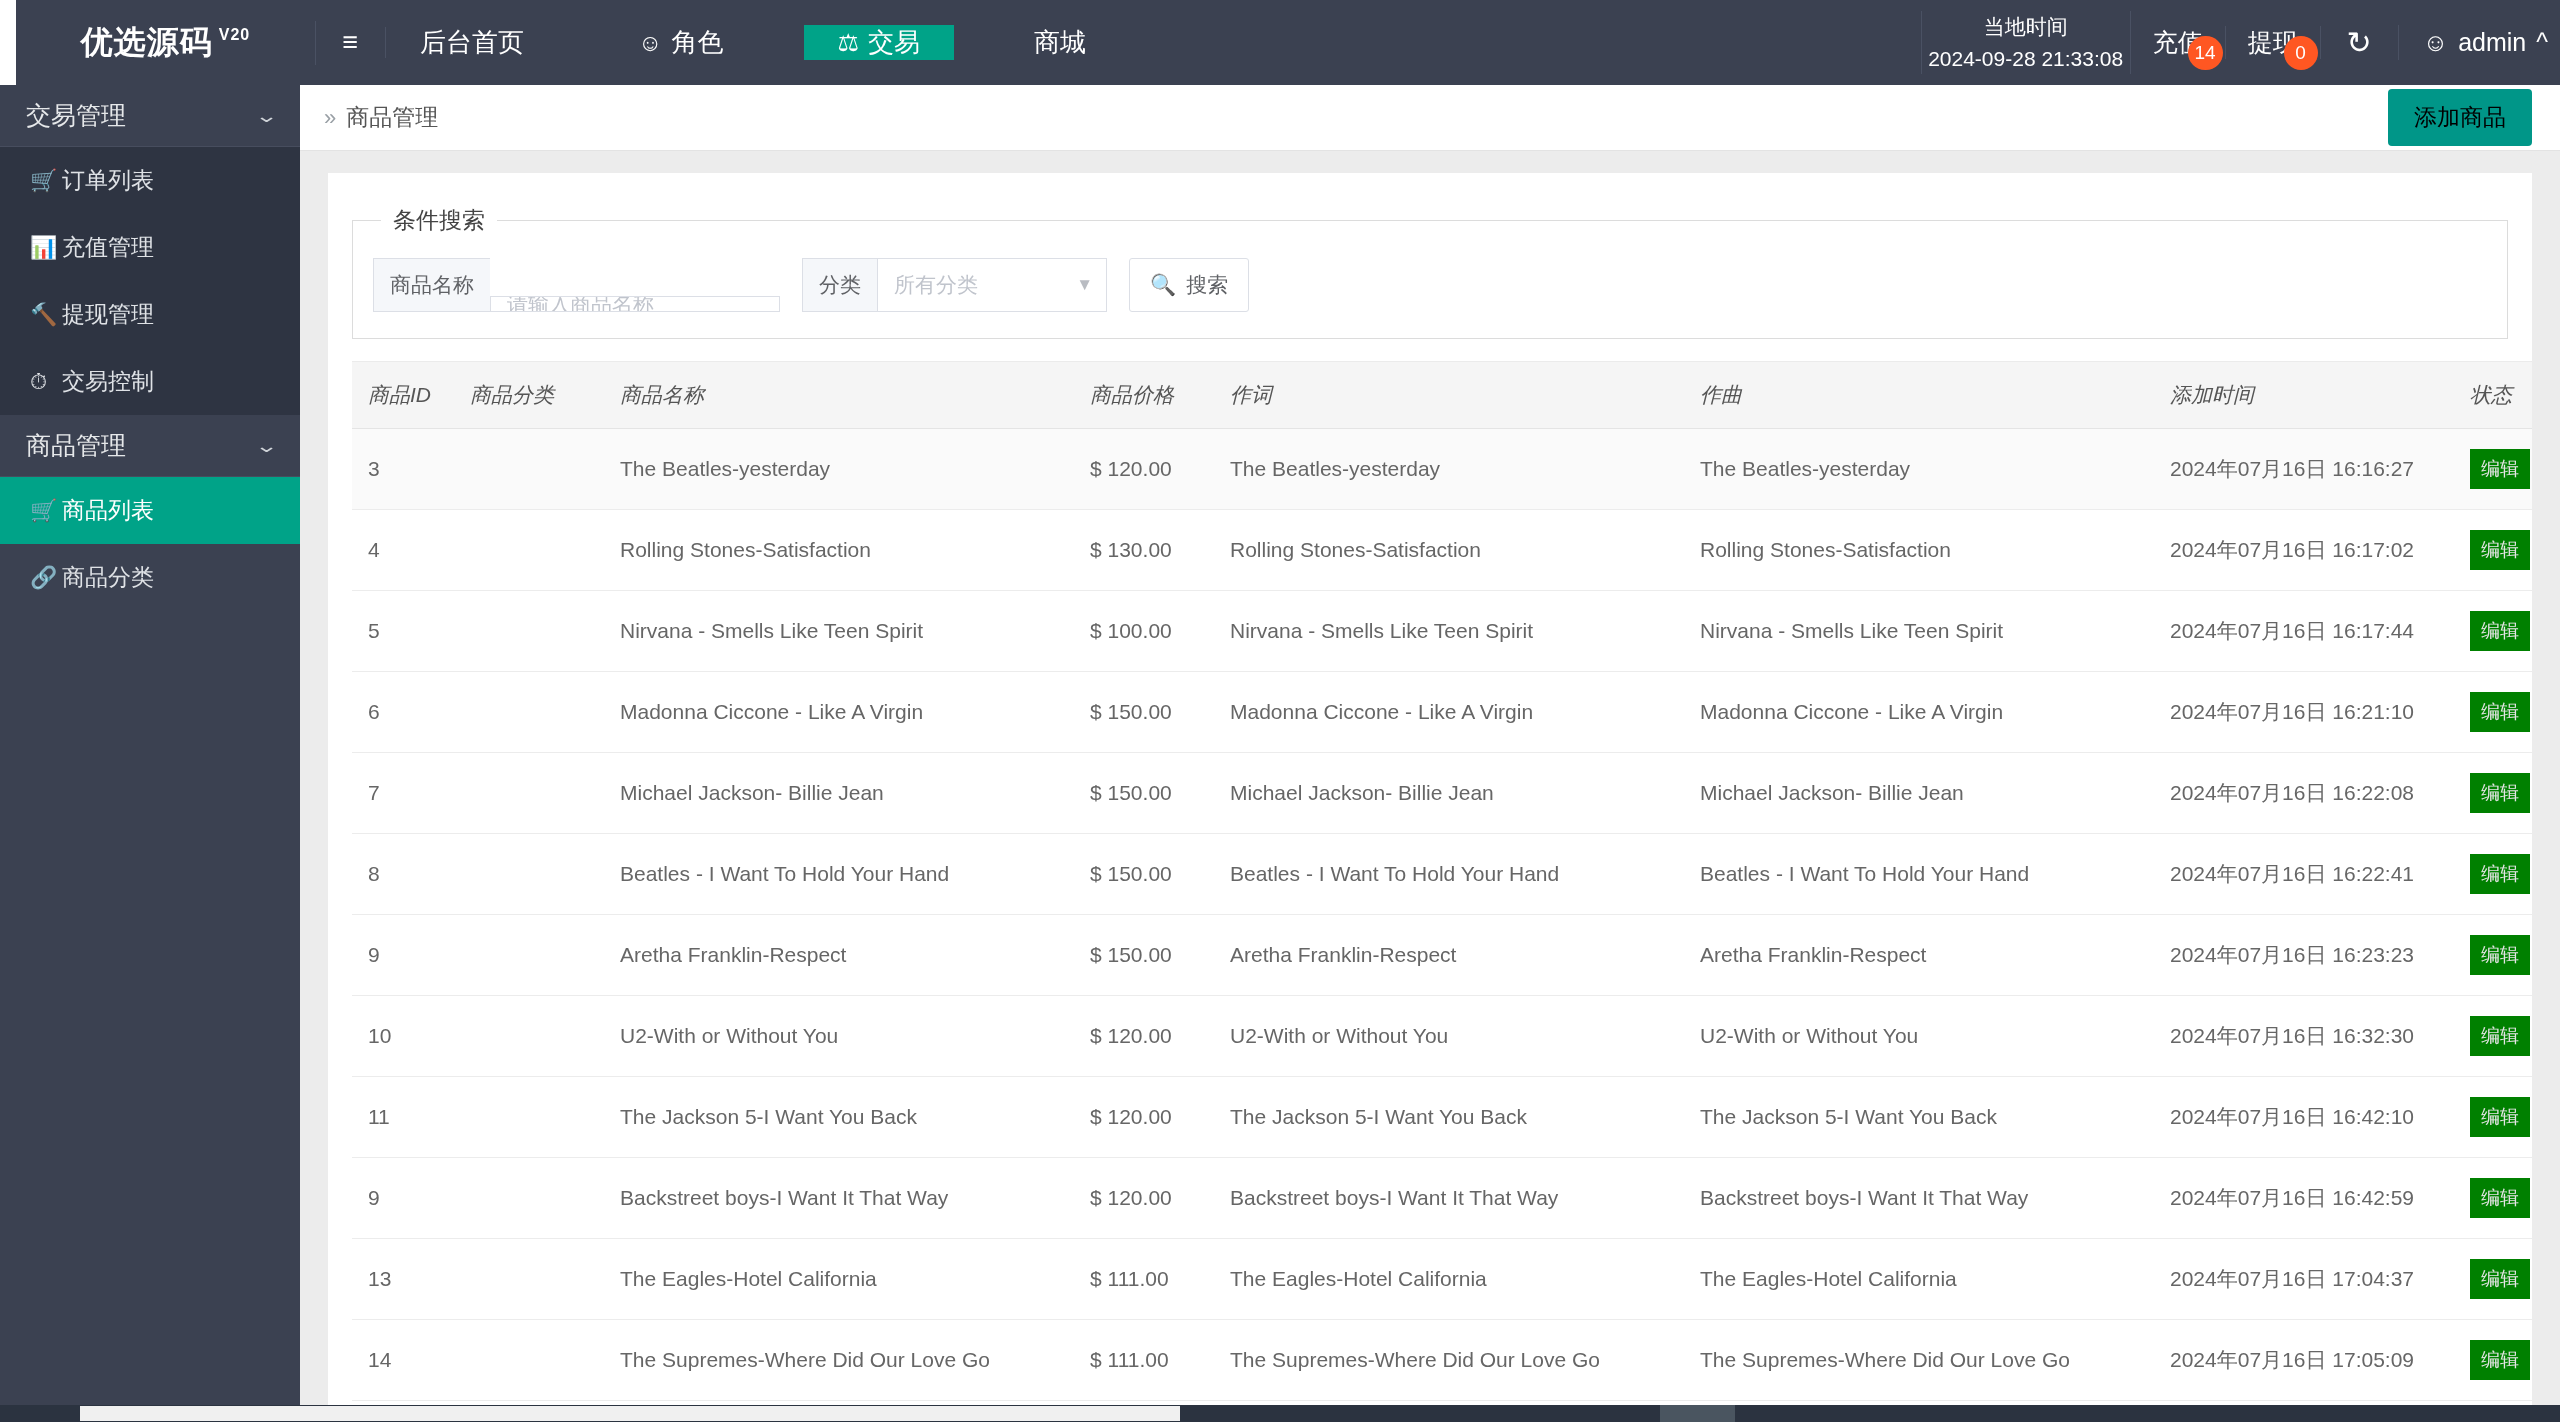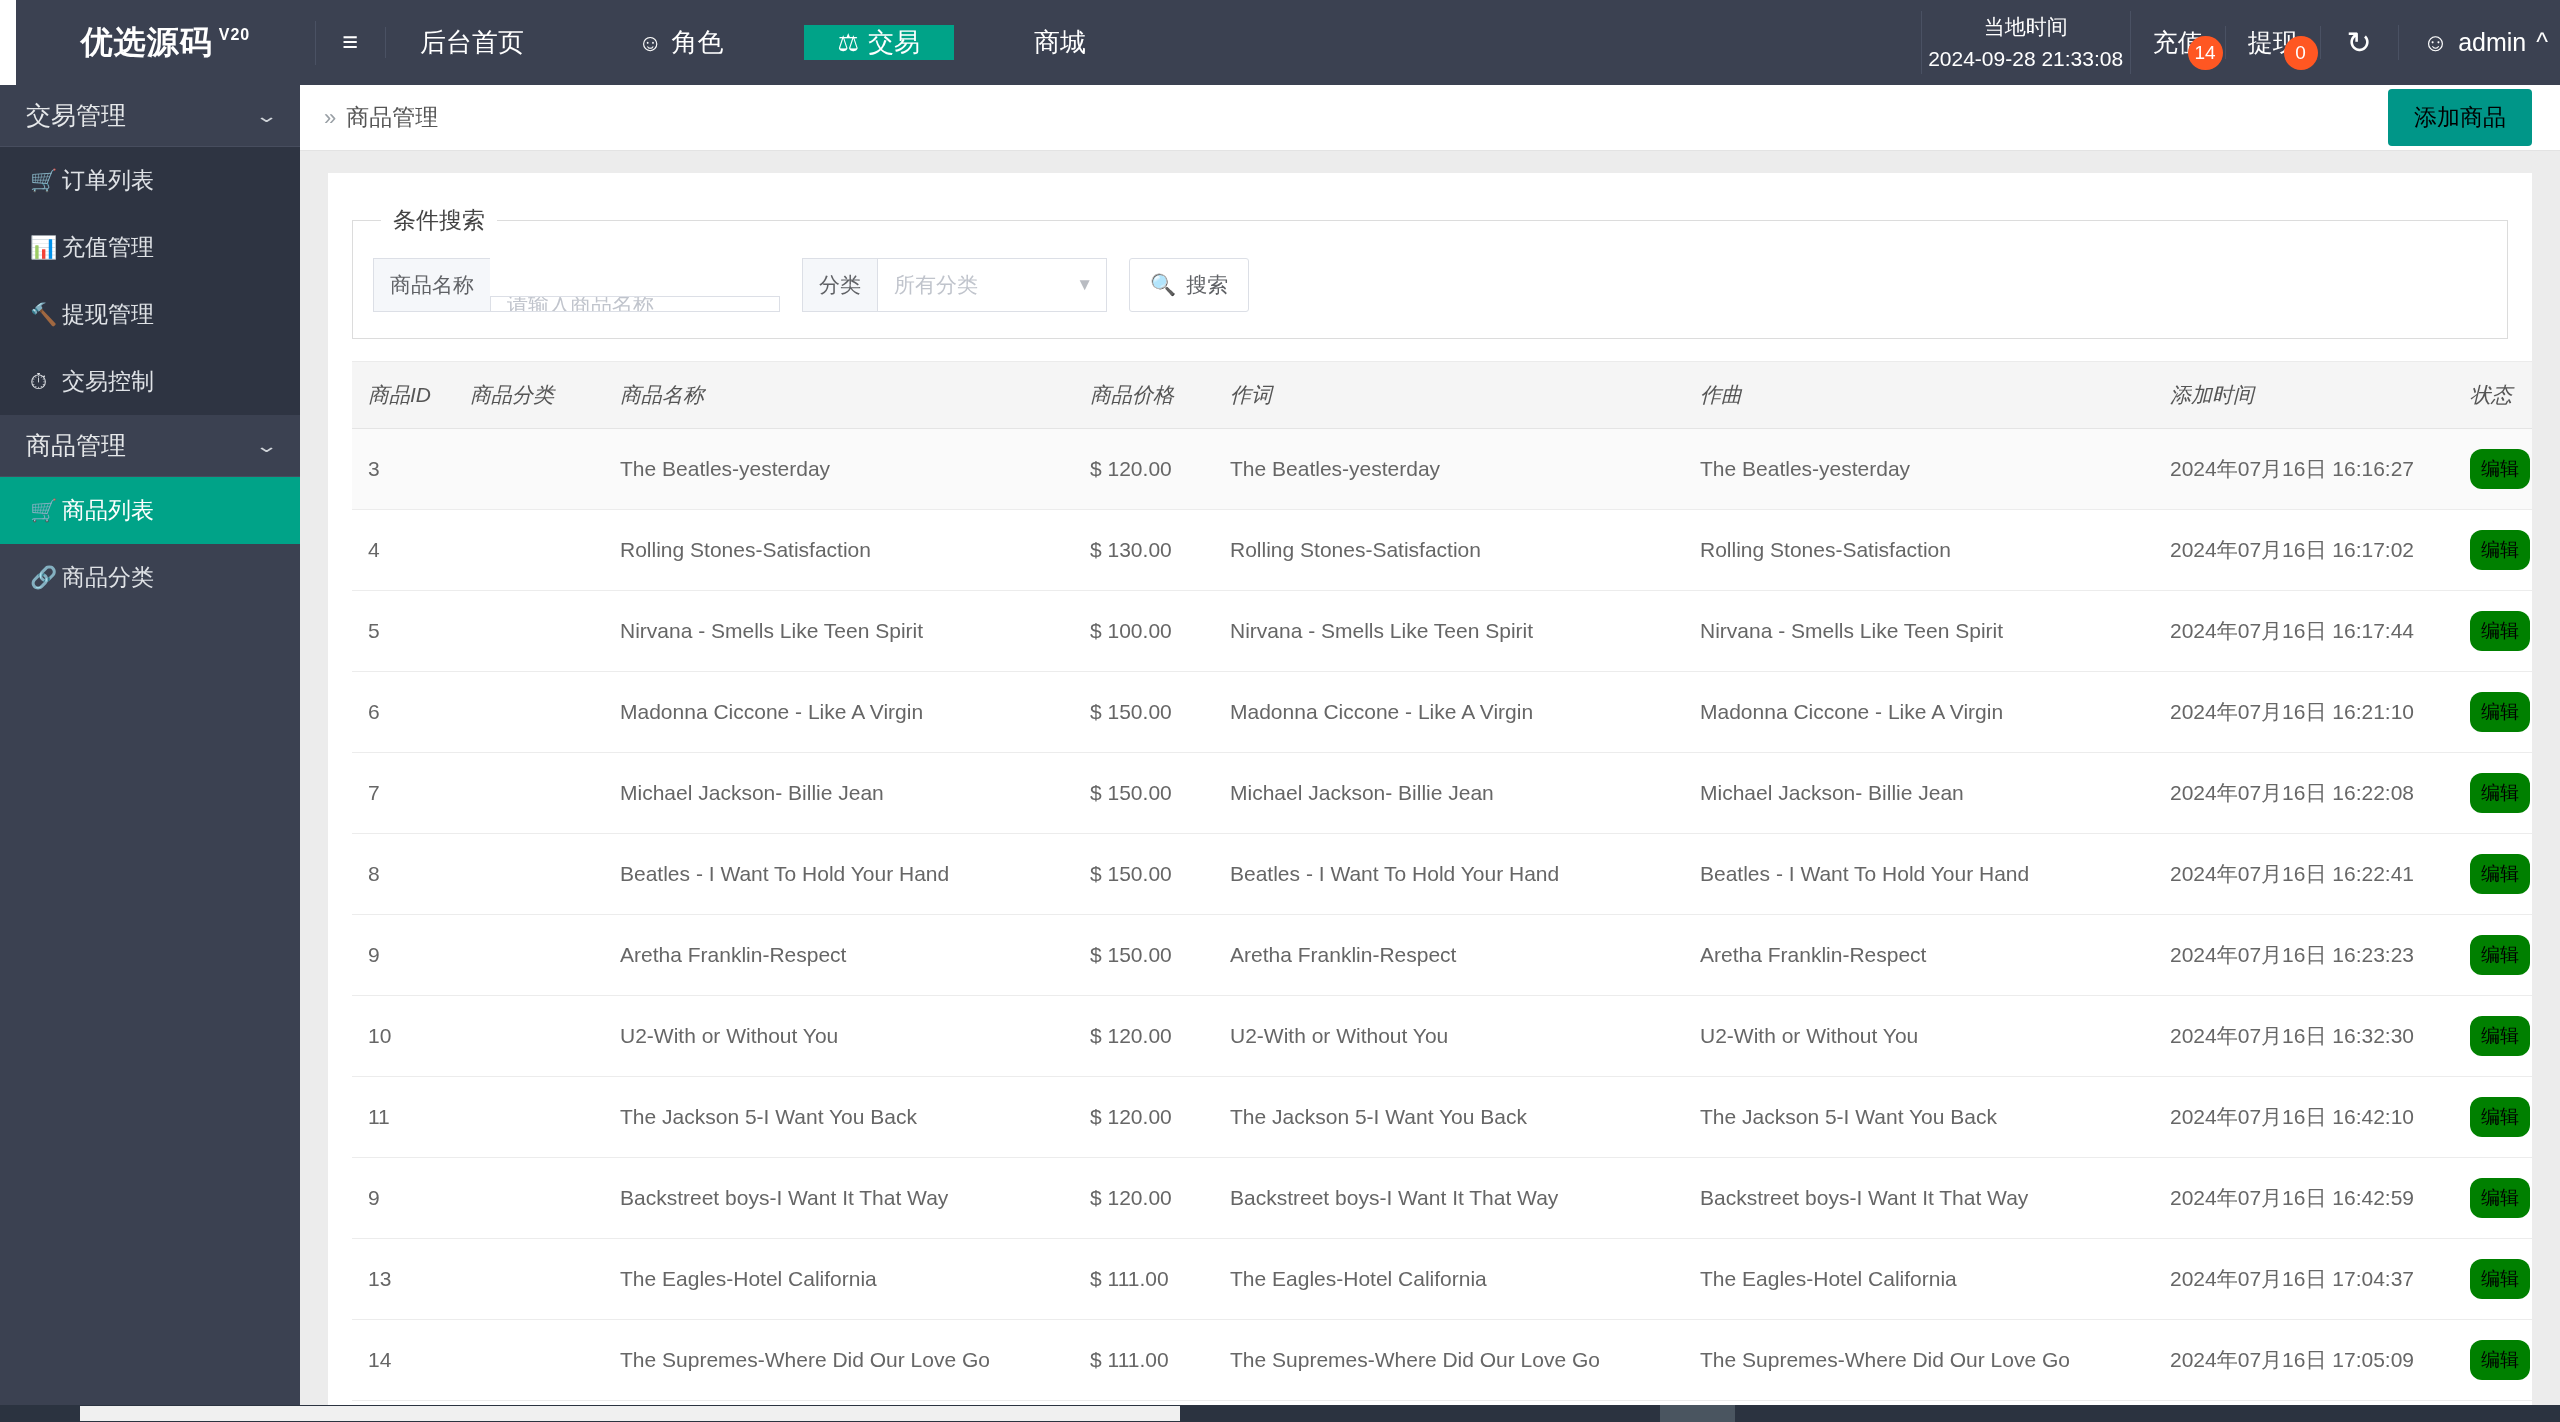--- a/index.html
+++ b/index.html
@@ -207,21 +207,21 @@
   table.grid tbody tr:first-child td { background: #fafafa; }
   .c-id    { width: 118px; padding-left: 16px !important; }
   .c-cat   { width: 150px; }
   .c-name  { width: 470px; }
   .c-price { width: 140px; }
   .c-lyr   { width: 470px; }
   .c-comp  { width: 470px; }
   .c-time  { width: 300px; }
   .c-act   { width: 160px; }
   .btn-edit, .btn-del {
-    display: inline-block; color: #000000; border: none; border-radius: 12px;
+    display: inline-block; color: #e5e5e5; border: none; border-radius: 0;
     font-size: 19px; padding: 7px 11px; cursor: pointer; font-family: inherit;
   }
   .btn-edit { background: #008000; margin-right: 10px; }
 
   
   .hscroll {
     position: absolute; left: 0; bottom: 0;
     width: 2560px; height: 17px;
     background: #2b3340;
     z-index: 60;

